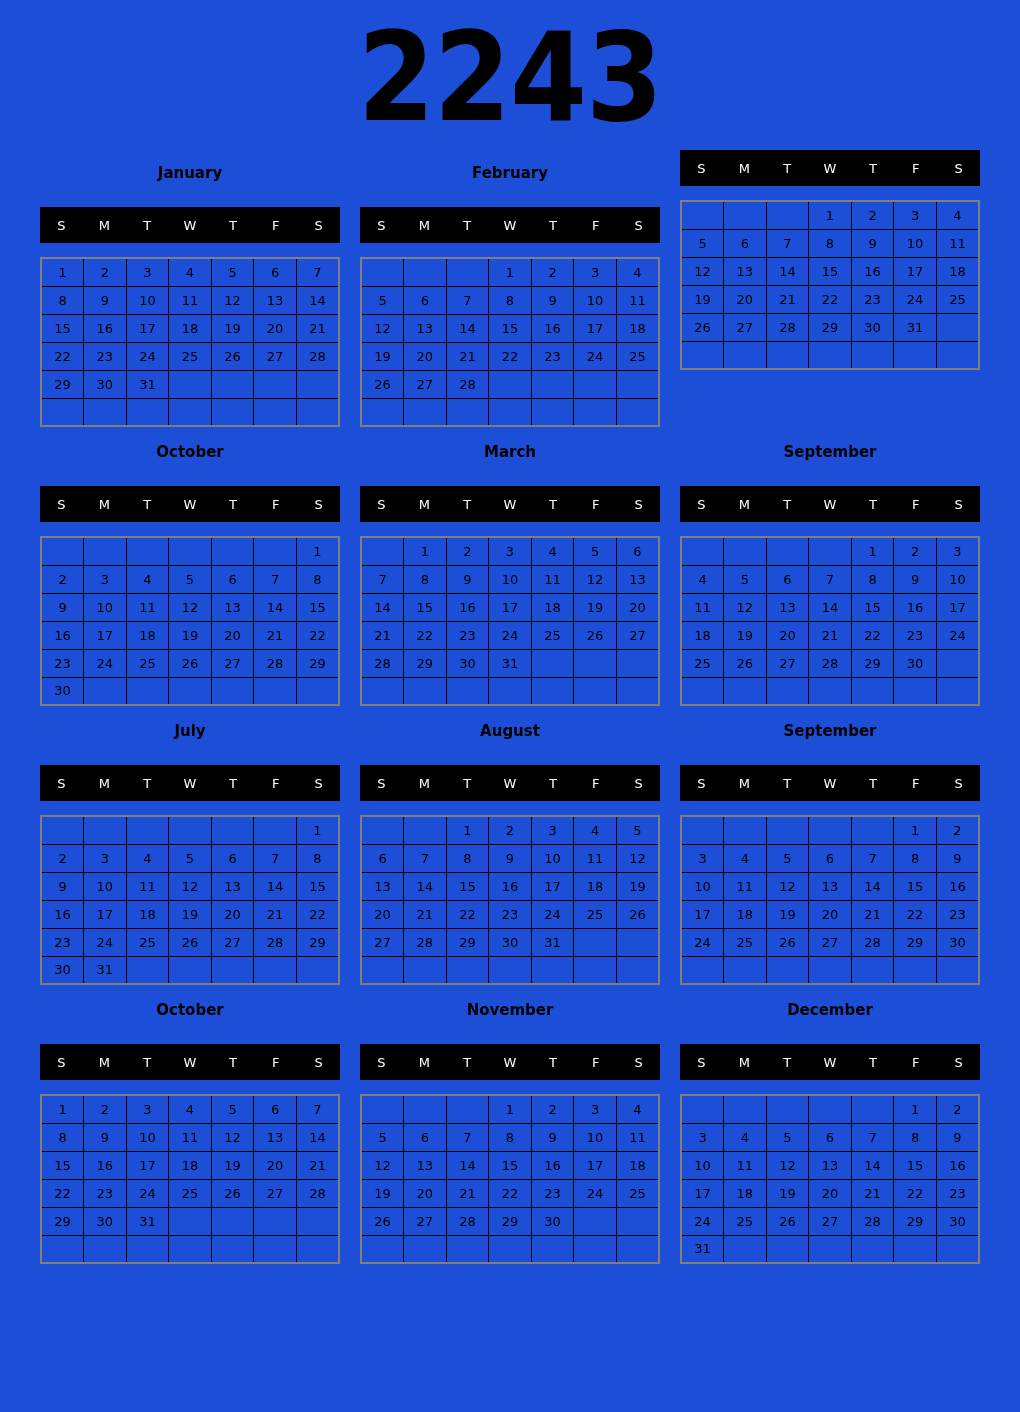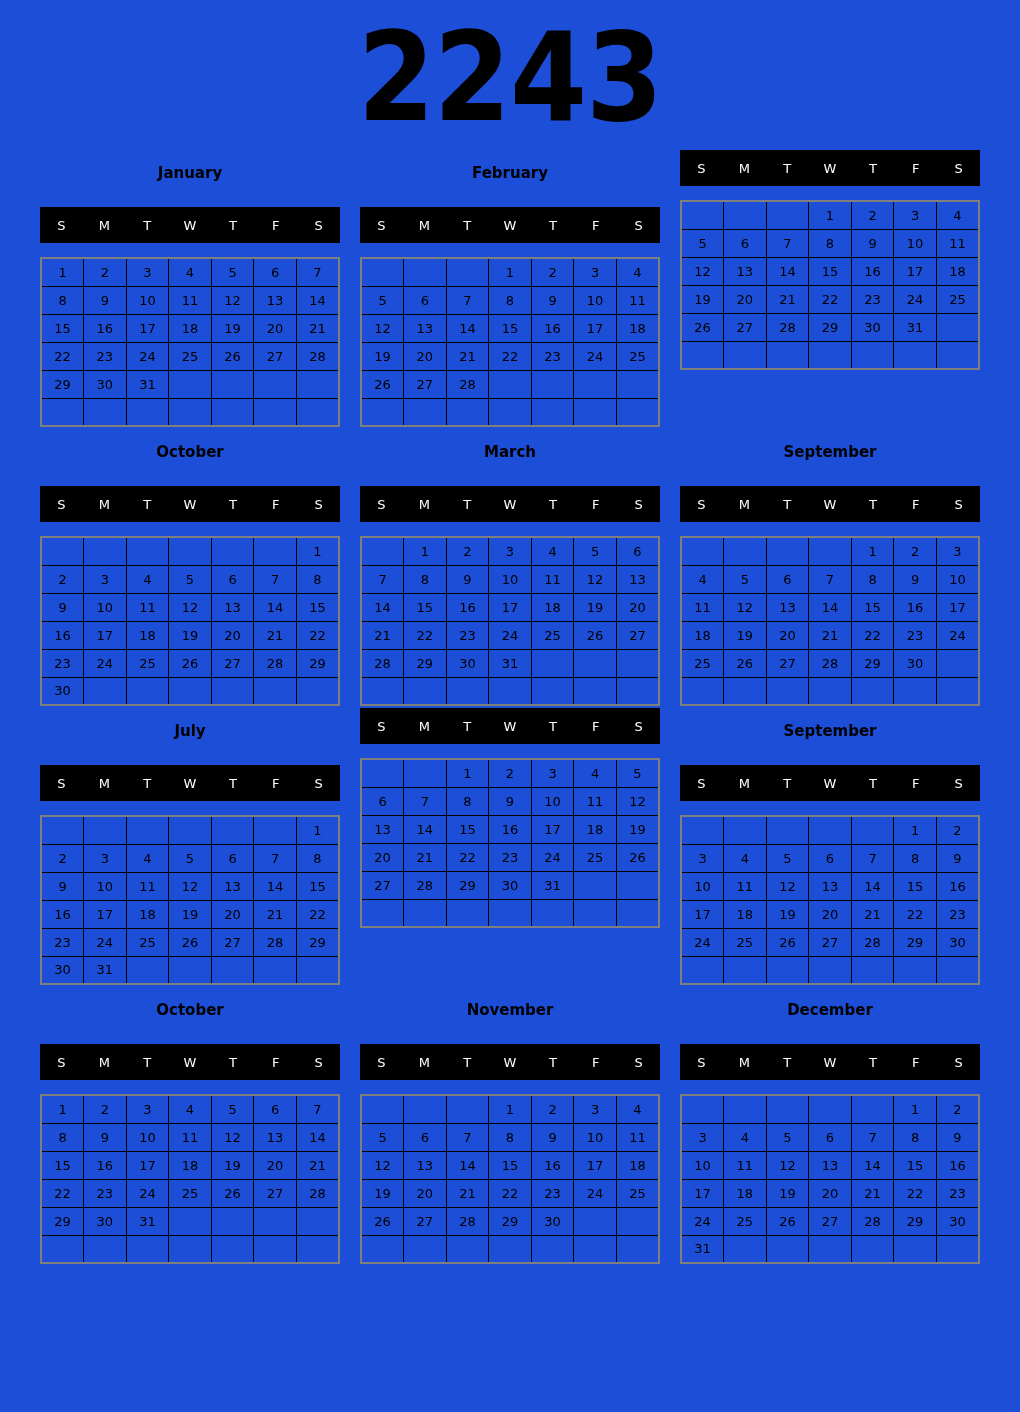--- a/index.html
+++ b/index.html
@@ -571,20 +571,21 @@
               <td></td>
               <td></td>
               <td></td>
               <td></td>
             </tr>
           </tbody>
         </table>
   </div>
 
   <div class="month">
+    <div class="month-title">August</div>
     <div class="dow-bar">
           <span>S</span>
           <span>M</span>
           <span>T</span>
           <span>W</span>
           <span>T</span>
           <span>F</span>
           <span>S</span>
         </div>
     <table class="days">

